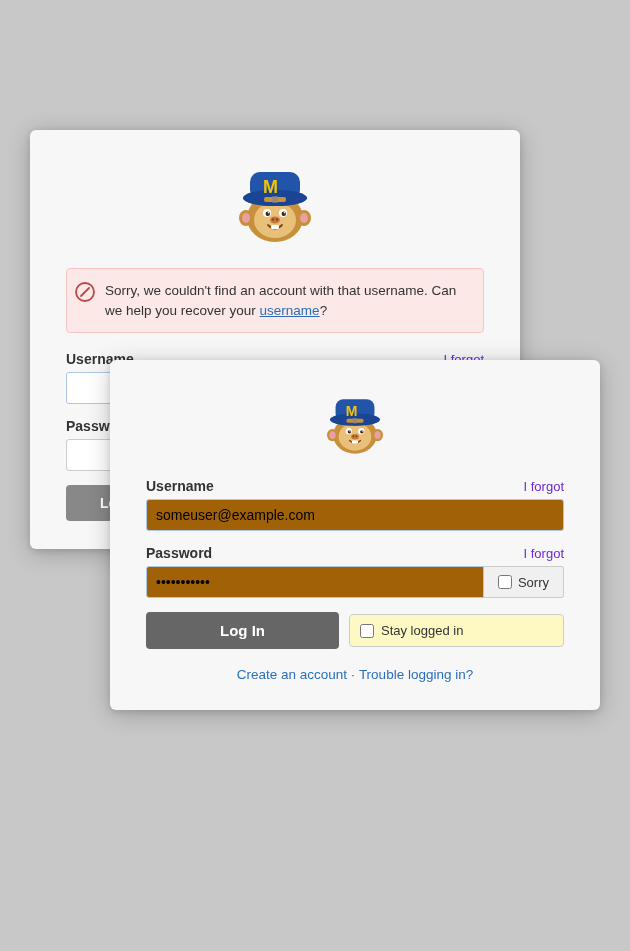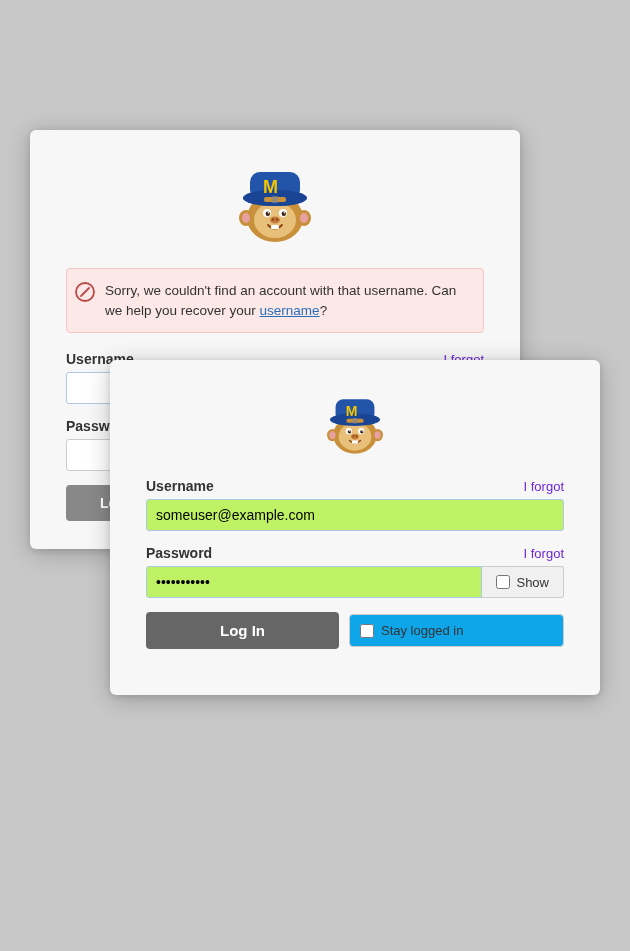--- a/index.html
+++ b/index.html
@@ -94,21 +94,21 @@
       padding: 7px 9px;
       border: 1px solid #adc8e6;
       border-radius: 3px;
       font-size: 14px;
       outline: none;
       margin-bottom: 14px;
       background: #fff;
     }
 
     .text-input.highlighted {
-      background: #bef264;
+      background: #a16207;
       border-color: #adc8e6;
     }
 
     .password-row {
       display: flex;
       gap: 0;
       margin-bottom: 14px;
     }
 
     .password-row .text-input {
@@ -154,21 +154,21 @@
       border-radius: 4px;
       font-size: 15px;
       font-weight: 600;
       cursor: pointer;
       text-align: center;
     }
 
     .stay-logged-in {
       flex: 1;
       padding: 8px 10px;
-      background: #0ea5e9;
+      background: #fef9c3;
       border: 1px solid #ccc;
       border-radius: 4px;
       font-size: 13px;
       cursor: pointer;
       display: flex;
       align-items: center;
       gap: 7px;
       color: #333;
     }
 
@@ -338,27 +338,30 @@
 
   
   <div class="field-row">
     <span class="field-label">Password</span>
     <a href="#" class="field-link">I forgot</a>
   </div>
   <div class="password-row">
     <input type="password" class="text-input highlighted" value="password123" style="margin-bottom: 0px;">
     <label class="show-btn">
       <input type="checkbox" style="">
-      <span>Show</span>
+      <span>Sorry</span>
     </label>
   </div>
 
   
   <div class="actions-row">
     <button class="btn-login">Log In</button>
     <label class="stay-logged-in">
       <input type="checkbox" style="">
       <span>Stay logged in</span>
     </label>
   </div>
 
   
+  <div class="footer-links">
+    <a href="#">Create an account</a><span> · </span><a href="#">Trouble logging in?</a>
+  </div>
 </div>
 
 </body></html>

